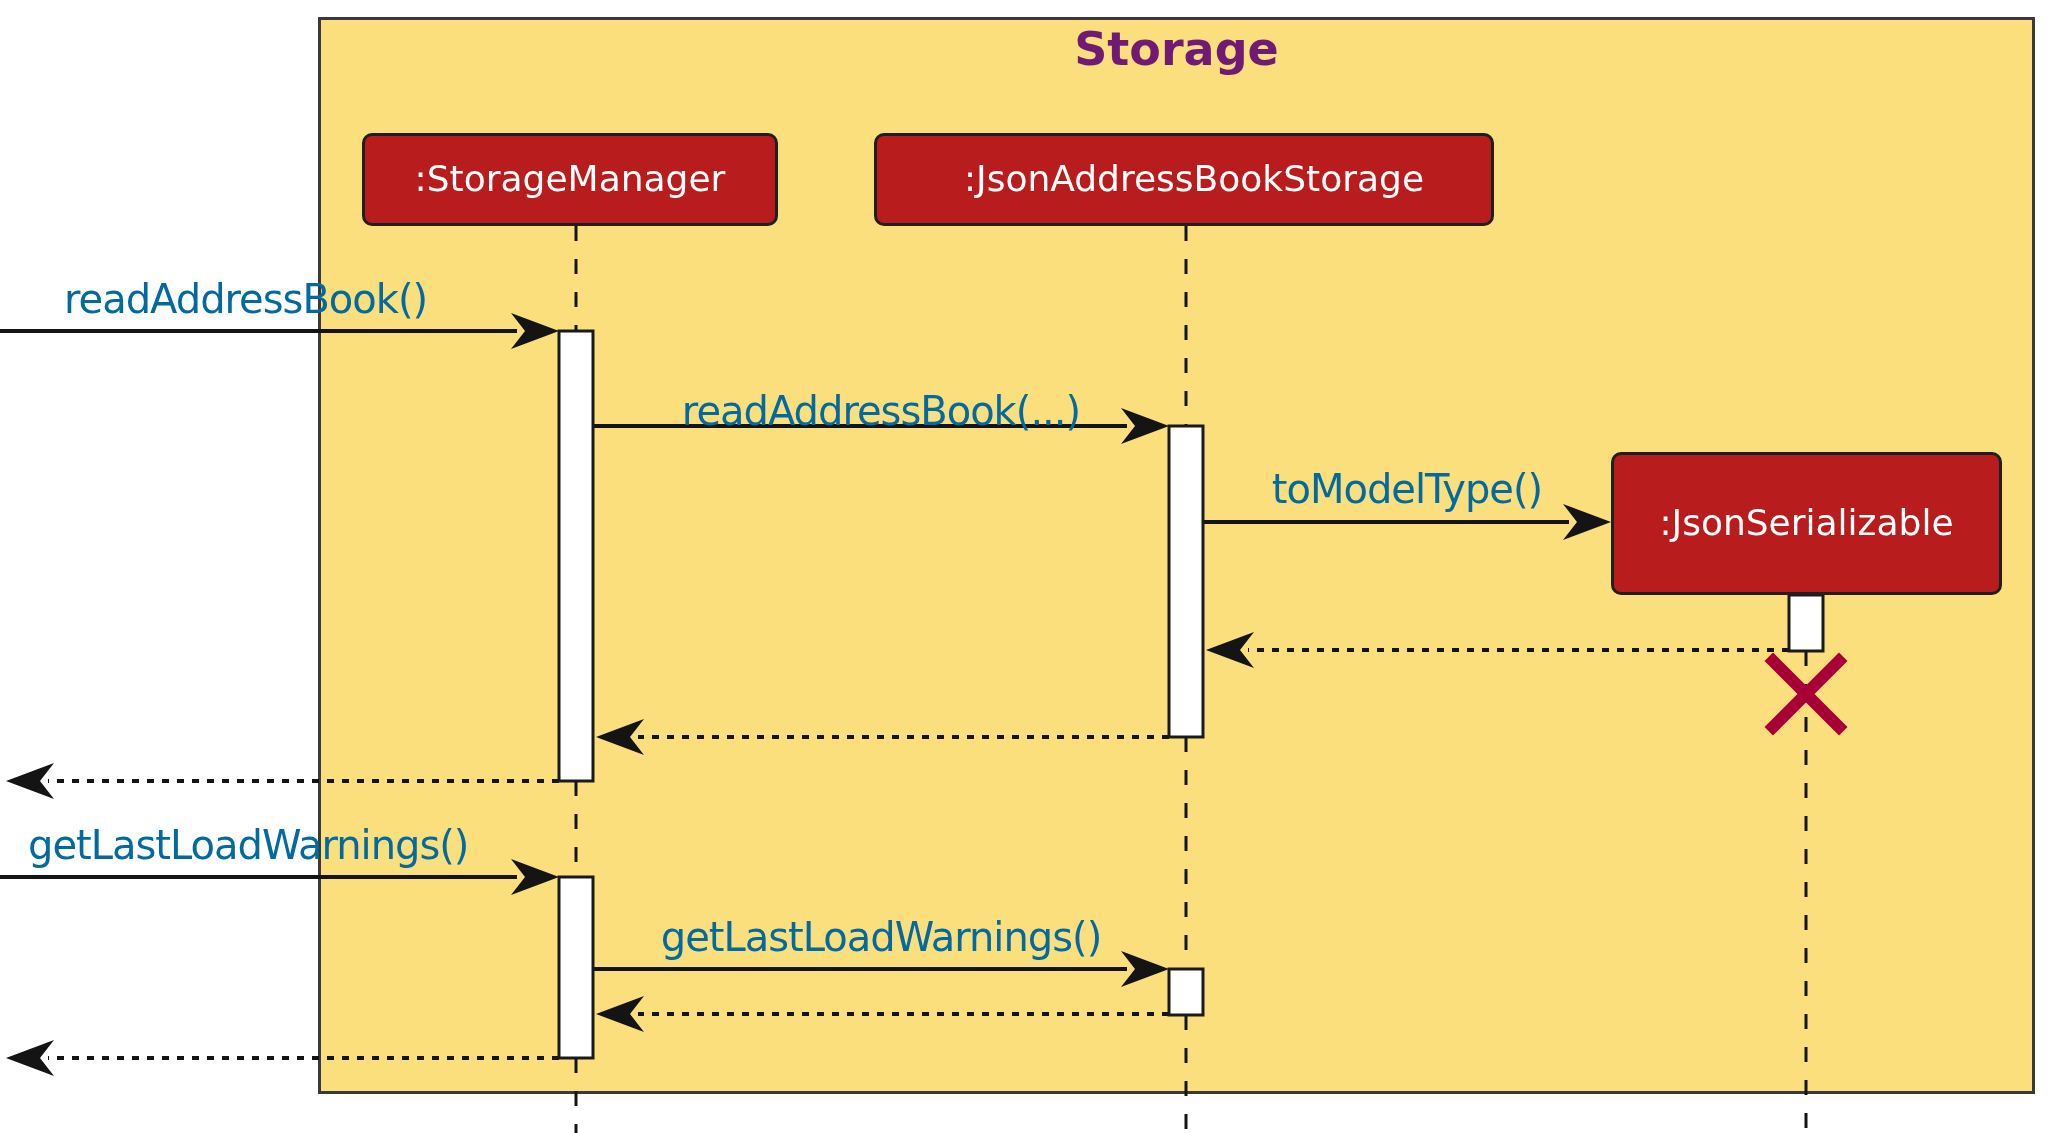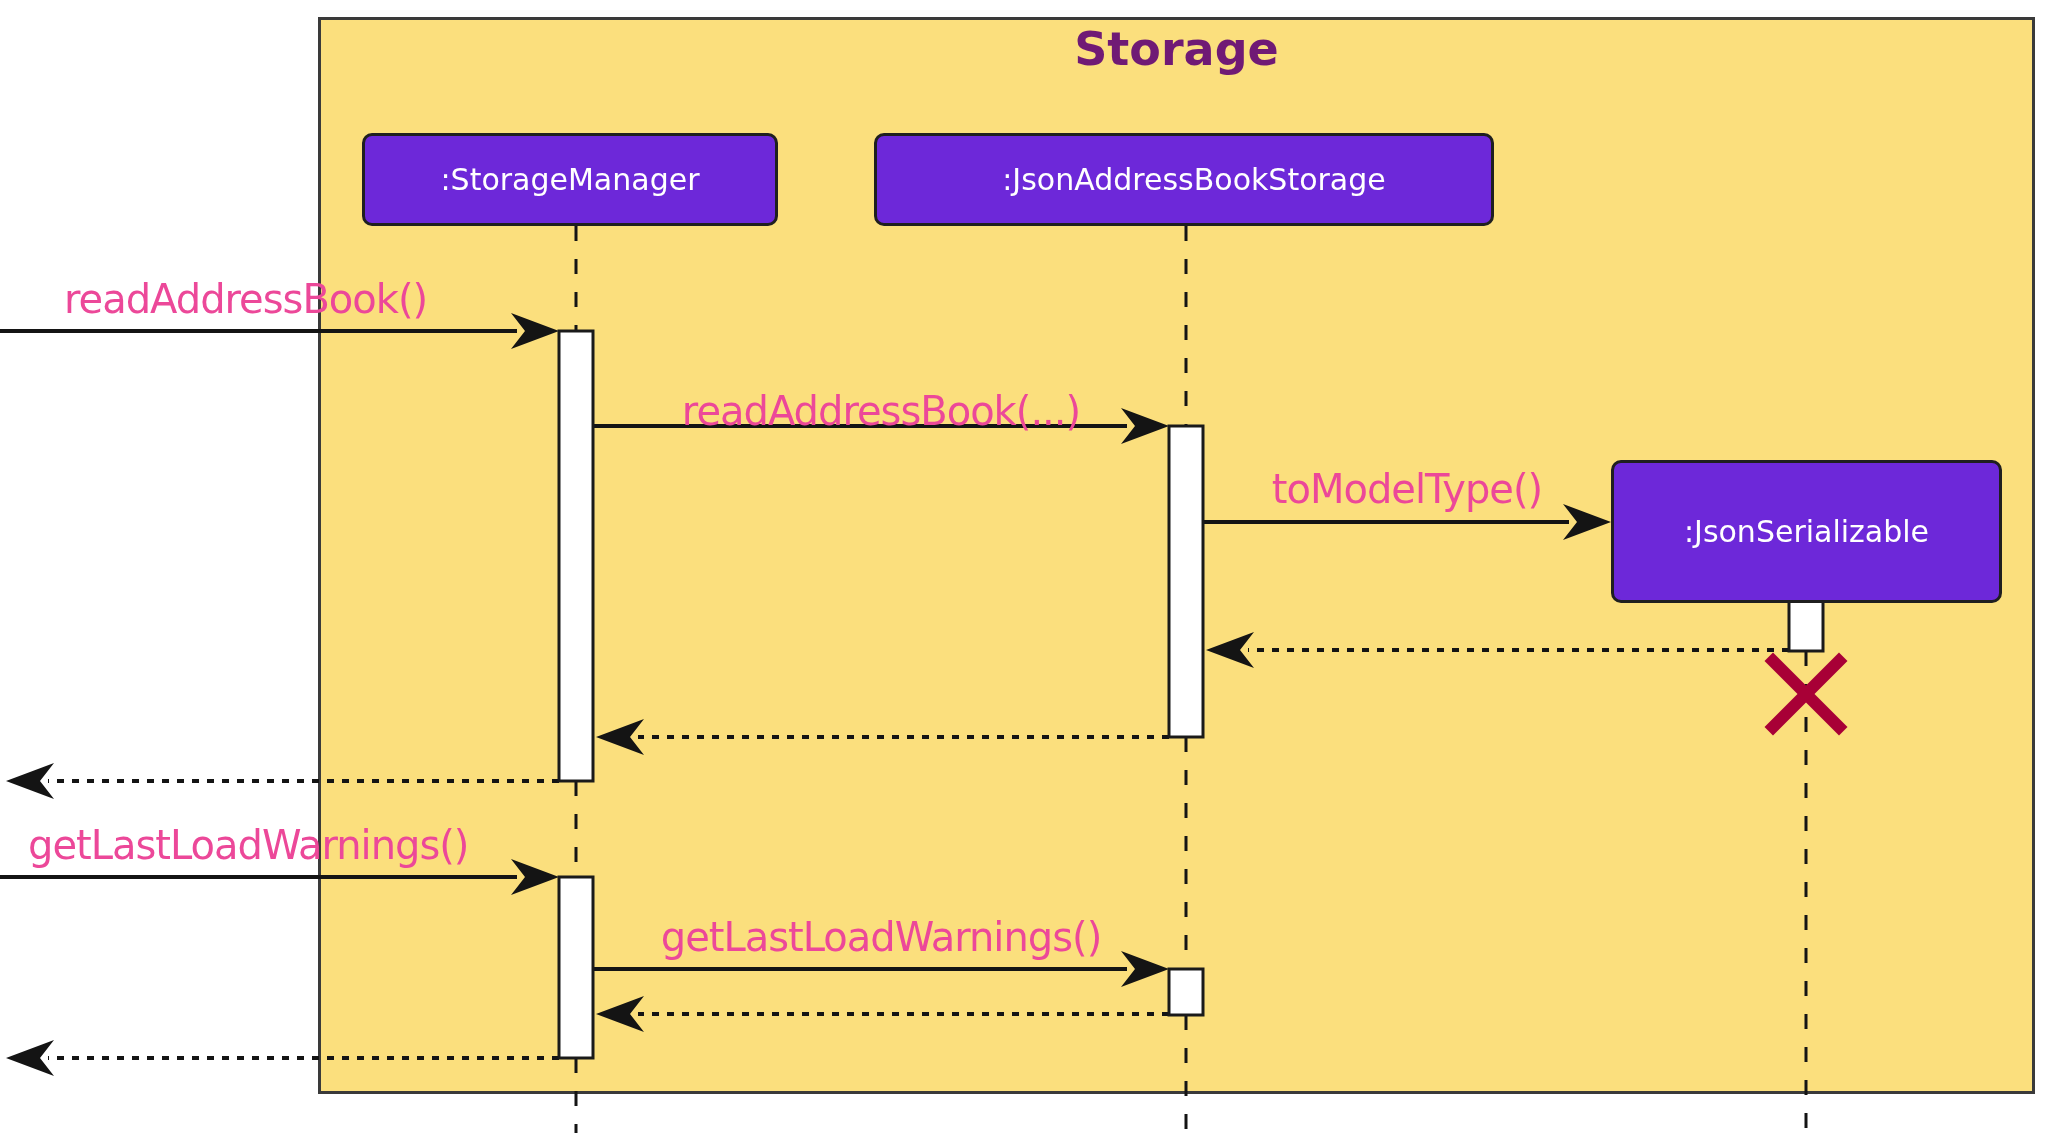--- a/index.html
+++ b/index.html
@@ -37,42 +37,42 @@
   }
   .svg-layer {
     position: absolute;
     left: 0;
     top: 0;
     z-index: 2;
   }
   .participant {
     position: absolute;
     z-index: 3;
-    background: #6d28d9;
+    background: #b91c1c;
     border: 3px solid #1f1f1f;
     border-radius: 10px;
     box-sizing: border-box;
     color: #ffffff;
-    font-size: 30px;
+    font-size: 36px;
     display: flex;
     flex-direction: column;
     align-items: center;
     justify-content: center;
     text-align: center;
     line-height: 1.3;
   }
   .participant.p1 { left: 362px; top: 133px; width: 416px; height: 93px; }
   .participant.p2 { left: 874px; top: 133px; width: 620px; height: 93px; padding-left: 20px; }
-  .participant.p3 { left: 1611px; top: 452px; width: 391px; height: 143px; margin-top: 8px; }
+  .participant.p3 { left: 1611px; top: 452px; width: 391px; height: 143px; }
   .msg-label {
     position: absolute;
     z-index: 4;
     font-size: 40px;
     letter-spacing: -1px;
-    color: #ec4899;
+    color: #0369a1;
     white-space: nowrap;
   }
   .msg-label.centered { text-align: center; }
   .m1 { left: 64px;  top: 276px; }
   .m2 { left: 593px; top: 388px; width: 576px; }
   .m3 { left: 1203px; top: 466px; width: 408px; }
   .m4 { left: 28px;  top: 822px; }
   .m5 { left: 593px; top: 914px; width: 576px; }
 </style>
 </head>

